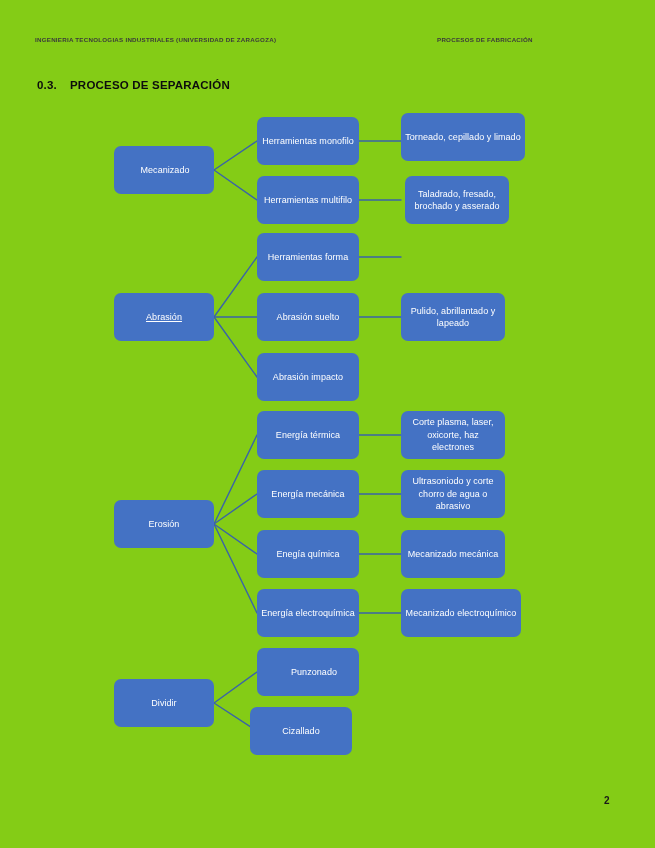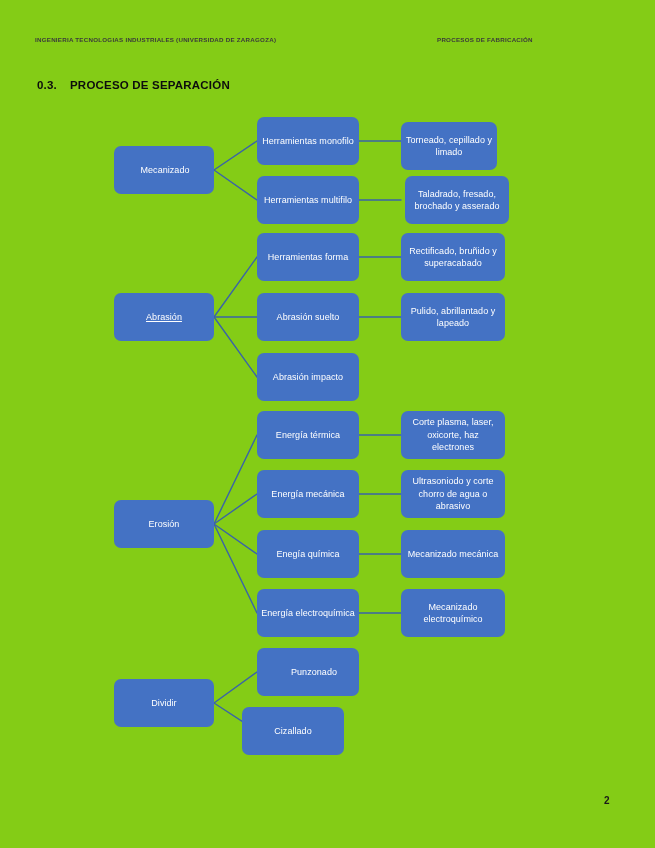--- a/index.html
+++ b/index.html
@@ -129,42 +129,39 @@
 
     <div class="node" style="left:114px; top:146px; width:100px; height:48px;padding-left:6px;">
       <span>Mecanizado</span>
     </div>
     <div class="node" style="left:257px; top:117px; width:102px; height:48px;">
       <span>Herramientas monofilo</span>
     </div>
     <div class="node" style="left:257px; top:176px; width:102px; height:48px;">
       <span>Herramientas multifilo</span>
     </div>
-    <div class="node" style="left:401px; top:122px; width:96px; height:48px;">
+    <div class="node" style="left:401px; top:113px; width:124px; height:48px;">
       <span>Torneado, cepillado y limado</span>
     </div>
     <div class="node" style="left:405px; top:176px; width:104px; height:48px;">
       <span>Taladrado, fresado, brochado y asserado</span>
     </div>
 
     <div class="node" style="left:114px; top:293px; width:100px; height:48px;text-decoration:underline;">
       <span>Abrasión</span>
     </div>
     <div class="node" style="left:257px; top:233px; width:102px; height:48px;">
       <span>Herramientas forma</span>
     </div>
     <div class="node" style="left:257px; top:293px; width:102px; height:48px;">
       <span>Abrasión suelto</span>
     </div>
     <div class="node" style="left:257px; top:353px; width:102px; height:48px;">
       <span>Abrasión impacto</span>
     </div>
-    <div class="node" style="left:401px; top:233px; width:104px; height:48px;">
-      <span>Rectificado, bruñido y superacabado</span>
-    </div>
     <div class="node" style="left:401px; top:293px; width:104px; height:48px;">
       <span>Pulido, abrillantado y lapeado</span>
     </div>
 
     <div class="node" style="left:114px; top:500px; width:100px; height:48px;">
       <span>Erosión</span>
     </div>
     <div class="node" style="left:257px; top:411px; width:102px; height:48px;">
       <span>Energía térmica</span>
     </div>
@@ -179,31 +176,31 @@
     </div>
     <div class="node" style="left:401px; top:411px; width:104px; height:48px;">
       <span>Corte plasma, laser, oxicorte, haz electrones</span>
     </div>
     <div class="node" style="left:401px; top:470px; width:104px; height:48px;">
       <span>Ultrasoniodo y corte chorro de agua o abrasivo</span>
     </div>
     <div class="node" style="left:401px; top:530px; width:104px; height:48px;">
       <span>Mecanizado mecánica</span>
     </div>
-    <div class="node" style="left:401px; top:589px; width:104px; height:48px;">
+    <div class="node" style="left:401px; top:589px; width:120px; height:48px;">
       <span>Mecanizado electroquímico</span>
     </div>
 
     <div class="node" style="left:114px; top:679px; width:100px; height:48px;">
       <span>Dividir</span>
     </div>
     <div class="node" style="left:257px; top:648px; width:102px; height:48px;padding-left:16px;">
       <span>Punzonado</span>
     </div>
-    <div class="node" style="left:242px; top:707px; width:102px; height:48px;">
+    <div class="node" style="left:250px; top:707px; width:102px; height:48px;">
       <span>Cizallado</span>
     </div>
 
   </div>
 
   <div class="pageno">2</div>
 
 </div>
 
 </body></html>

